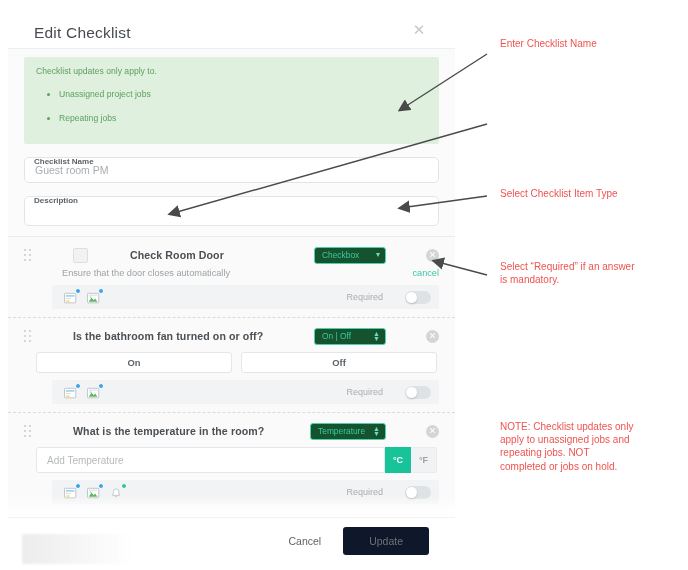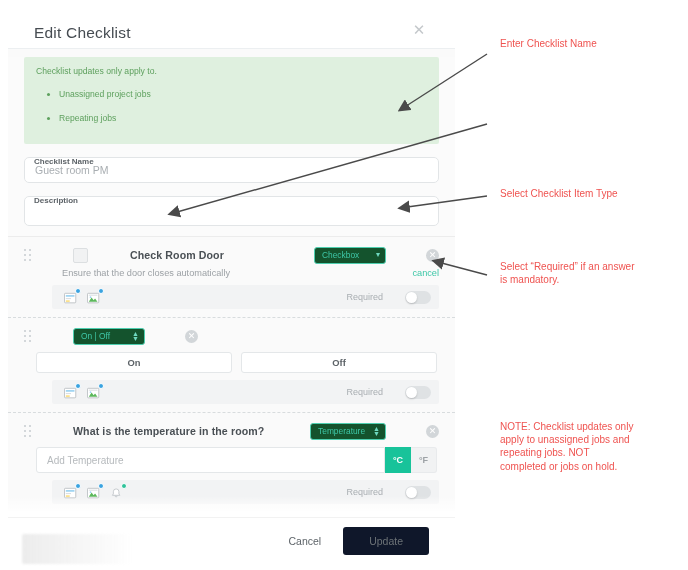--- a/index.html
+++ b/index.html
@@ -306,20 +306,21 @@
         <div class="item">
           <div class="item-row">
             <div class="drag-handle">
               <i></i>
                 <i></i>
                 <i></i>
                 <i></i>
                 <i></i>
                 <i></i>
             </div>
+            <div class="item-title">Is the bathroom fan turned on or off?</div>
             <div class="type-select">
               <span>On | Off</span>
               <span class="arrows">
                   <b>▲</b>
                   <b>▼</b>
                 </span>
             </div>
             <div class="remove-icon">✕</div>
           </div>
           <div class="choice-row">

